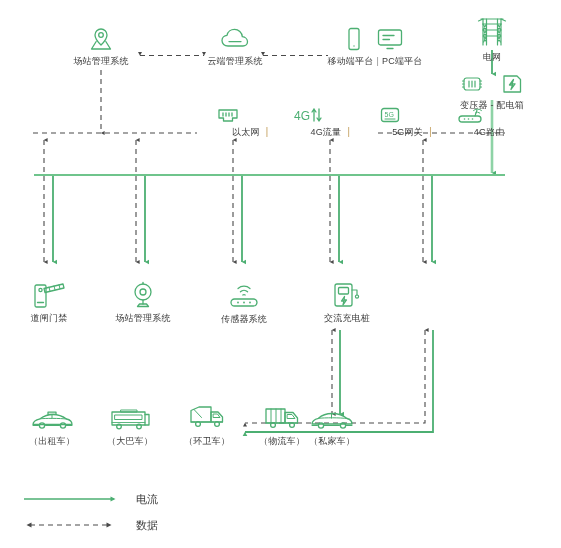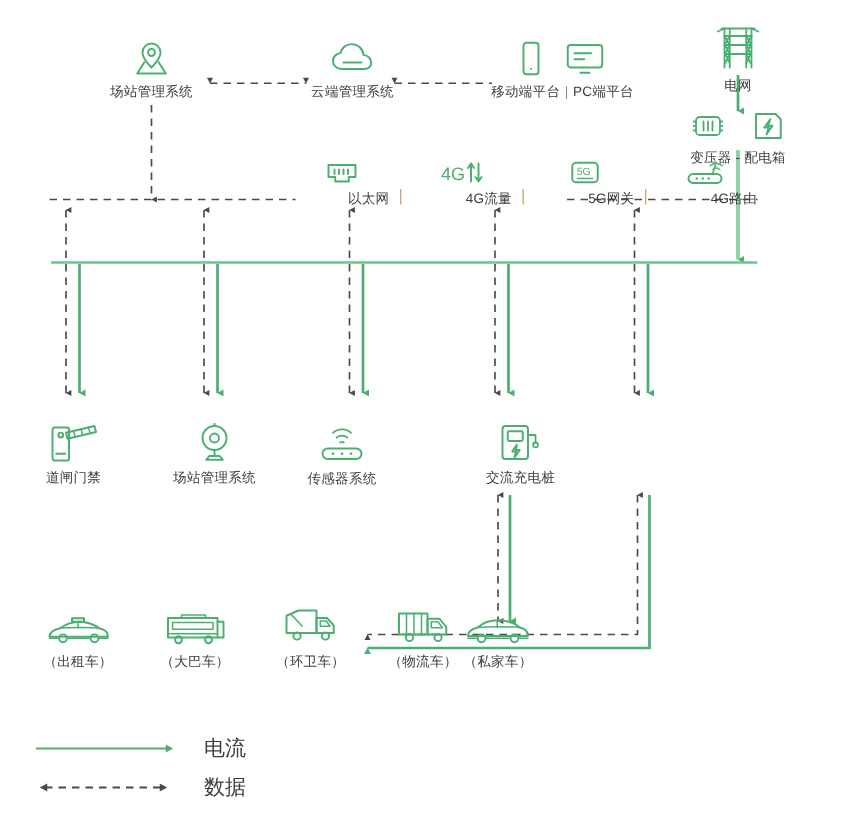--- a/index.html
+++ b/index.html
@@ -23,21 +23,21 @@
   .netgroup{position:absolute;display:flex;align-items:flex-end;}
   .netitem{display:flex;flex-direction:column;align-items:center;text-align:right;}
   .netitem .lbl{margin-top:2px;padding-left:36px;}
   .netbar{
     color:#c9a86b;font-size:11px;line-height:11px;
     padding:0 6px;align-self:flex-end;margin-bottom:1px;
   }
 
   .legend{position:absolute;left:22px;top:486px;}
   .legrow{display:flex;align-items:center;height:26px;}
-  .legtext{font-size:14px;color:#3c3c3c;margin-left:14px;}
+  .legtext{font-size:11px;color:#3c3c3c;margin-left:14px;}
   .legsvg{display:block;}
 
   .pairwrap{display:flex;align-items:flex-end;justify-content:center;gap:14px;}
   .pairwrap .p{display:flex;flex-direction:column;align-items:center;}
 </style>
 </head>
 <body>
 
 <div id="stage">
 
@@ -231,21 +231,21 @@
     <svg class="ico" width="28" height="28" viewBox="0 0 28 28" fill="none" stroke="#4caf72" stroke-width="1.3" stroke-linecap="round" stroke-linejoin="round">
       <circle cx="14" cy="11" r="8"></circle>
       <circle cx="14" cy="11" r="3"></circle>
       <path d="M14 3 L14 1.5"></path>
       <path d="M14 19 L14 23"></path>
       <path d="M8.5 25.5 L19.5 25.5 L17.5 23 L10.5 23 Z"></path>
     </svg>
     <div class="lbl">场站管理系统</div>
   </div>
 
-  <div class="node" style="left:192px;top:284px;width:72px;">
+  <div class="node" style="left:208px;top:284px;width:72px;">
     <svg class="ico" width="36" height="26" viewBox="0 0 36 26" fill="none" stroke="#4caf72" stroke-width="1.3" stroke-linecap="round" stroke-linejoin="round">
       <rect x="5" y="15" width="26" height="7" rx="3.5"></rect>
       <circle cx="12" cy="18.5" r="0.9" fill="#4caf72" stroke="none"></circle>
       <circle cx="18" cy="18.5" r="0.9" fill="#4caf72" stroke="none"></circle>
       <circle cx="24" cy="18.5" r="0.9" fill="#4caf72" stroke="none"></circle>
       <path d="M12 4.5 A9 9 0 0 1 24 4.5" stroke-width="1.2"></path>
       <path d="M14.4 7.8 A5.2 5.2 0 0 1 21.6 7.8" stroke-width="1.2"></path>
       <path d="M16.8 11 A2 2 0 0 1 19.2 11" stroke-width="1.2"></path>
     </svg>
     <div class="lbl">传感器系统</div>

